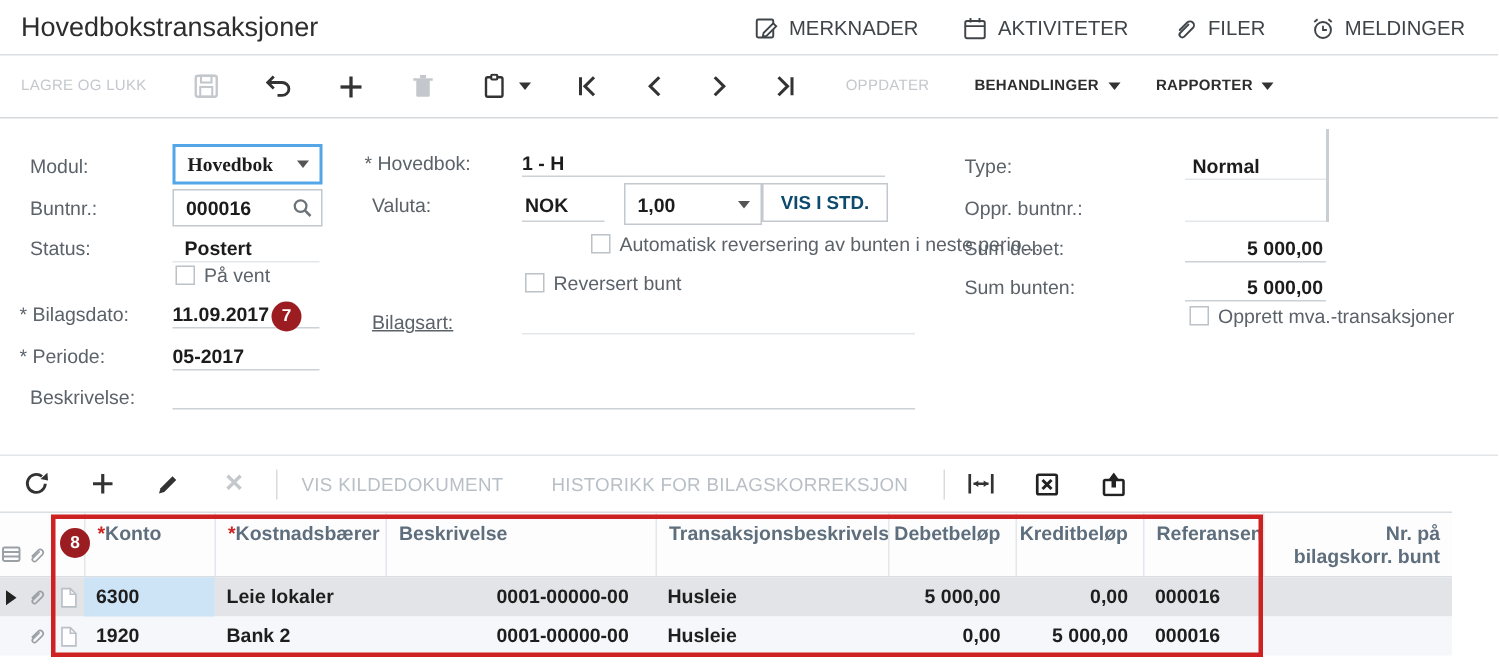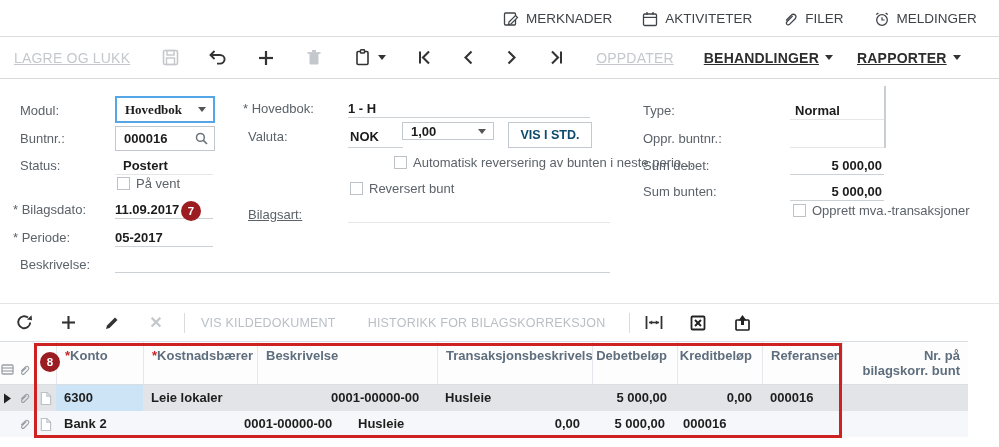--- a/index.html
+++ b/index.html
@@ -9,21 +9,21 @@
 
   
   .topbar { position:absolute; left:0; top:0; width:999px; height:37px; border-bottom:1px solid #dadde0; background:#fff; }
   .page-title { position:absolute; left:14px; top:8px; font-size:18px; color:#2d2d2d; }
   .menubar { position:absolute; left:503px; top:0; height:37px; display:flex; align-items:center; white-space:nowrap; }
   .menu-item { display:flex; align-items:center; gap:7px; margin-right:30px; font-size:13.5px; color:#3f4449; cursor:pointer; }
   .menu-item svg { display:block; }
 
   
   .toolbar { position:absolute; left:0; top:37px; width:999px; height:42px; border-bottom:1px solid #d7dadd; display:flex; align-items:center; padding-left:14px; white-space:nowrap; }
-  .tb-text { font-size:14px; letter-spacing:.2px;text-decoration:underline; }
+  .tb-text { font-size:10px; letter-spacing:.2px; }
   .tb-disabled { color:#c4c8cc; }
   .tb-strong { color:#2d2d2d; font-weight:700; }
   .tb-ico { display:flex; align-items:center; justify-content:center; width:20px; height:20px; }
   .caret { display:inline-block; width:0; height:0; border-left:4px solid transparent; border-right:4px solid transparent; border-top:5px solid #333; margin-left:6px; }
   .caret.grey { border-top-color:#555; }
   .ml28 { margin-left:28px; } .ml24 { margin-left:24px; } .ml30 { margin-left:30px; }
 
   
   .lbl { position:absolute; font-size:13px; color:#5b6269; white-space:nowrap; }
   .val { position:absolute; font-size:13px; font-weight:700; color:#1c1c1c; white-space:nowrap; }
@@ -74,20 +74,21 @@
   .badge8 { left:40px; top:352px; }
 
   svg { display:block; }
 </style>
 </head>
 <body>
 
 <div class="app">
 
   <div class="topbar">
+    <div class="page-title">Hovedbokstransaksjoner</div>
     <div class="menubar">
       <div class="menu-item">
         <span>
             <svg width="16" height="16" viewBox="0 0 16 16">
               <rect x="1.5" y="2" width="11" height="12" rx="1" fill="none" stroke="#3f4449" stroke-width="1.3"></rect>
               <path d="M6 11 L12.5 4.5 L14.5 6.5 L8 13 L5.5 13.5 Z" fill="#fff" stroke="#3f4449" stroke-width="1.2"></path>
             </svg>
           </span>
         <span>MERKNADER</span>
       </div>
@@ -227,21 +228,21 @@
   <div class="val" style="left:115px; top:257px;"></div>
   <div class="uline" style="left:115px; top:272px; width:495px;"></div>
 
   <div class="lbl" style="left:243px; top:101px;">* Hovedbok:</div>
   <div class="val" style="left:348px; top:101px;">1 - H</div>
   <div class="uline" style="left:348px; top:117px; width:242px;"></div>
 
   <div class="lbl" style="left:248px; top:129px;">Valuta:</div>
   <div class="val" style="left:350px; top:129px;">NOK</div>
   <div class="uline" style="left:348px; top:147px; width:55px;"></div>
-  <div class="field" style="left:402px; top:122px; width:92px; height:18px;">
+  <div class="field" style="left:416px; top:122px; width:92px; height:28px;">
     <span class="ftext">1,00</span>
     <span class="caret grey" style="margin-right:7px;"></span>
   </div>
   <div class="btn" style="left:508px; top:122px; width:84px; height:26px;">VIS I STD.</div>
 
   <div class="cb" style="left:350px; top:155px;padding-left:44px;">
     <span class="cbbox"></span>
     <span>Automatisk reversering av bunten i neste perio…</span>
   </div>
   <div class="cb" style="left:350px; top:181px;">
@@ -386,20 +387,21 @@
           <svg width="13" height="14" viewBox="0 0 14 14">
             <path d="M3.8 7.8 L8 3.6 a2.2 2.2 0 0 1 3.1 3.1 L6.5 11.3 a1.5 1.5 0 0 1 -2.2 -2.2 L8.7 4.7" fill="none" stroke="#9aa0a6" stroke-width="1.2" stroke-linecap="round"></path>
           </svg>
         </div>
       <div class="gc c-file">
           <svg width="13" height="15" viewBox="0 0 14 16">
             <path d="M2.5 1.5 H8.5 L12.5 5.5 V14.5 H2.5 Z" fill="#fff" stroke="#b9c0c6" stroke-width="1.2"></path>
             <path d="M8.5 1.5 V5.5 H12.5" fill="none" stroke="#b9c0c6" stroke-width="1.2"></path>
           </svg>
         </div>
+      <div class="gc c-konto">1920</div>
       <div class="gc c-beskr">Bank 2</div>
       <div class="gc c-kost">0001-00000-00</div>
       <div class="gc c-trans">Husleie</div>
       <div class="gc c-debet">0,00</div>
       <div class="gc c-kredit">5 000,00</div>
       <div class="gc c-ref">000016</div>
       <div class="gc c-nr"></div>
     </div>
   </div>
 

